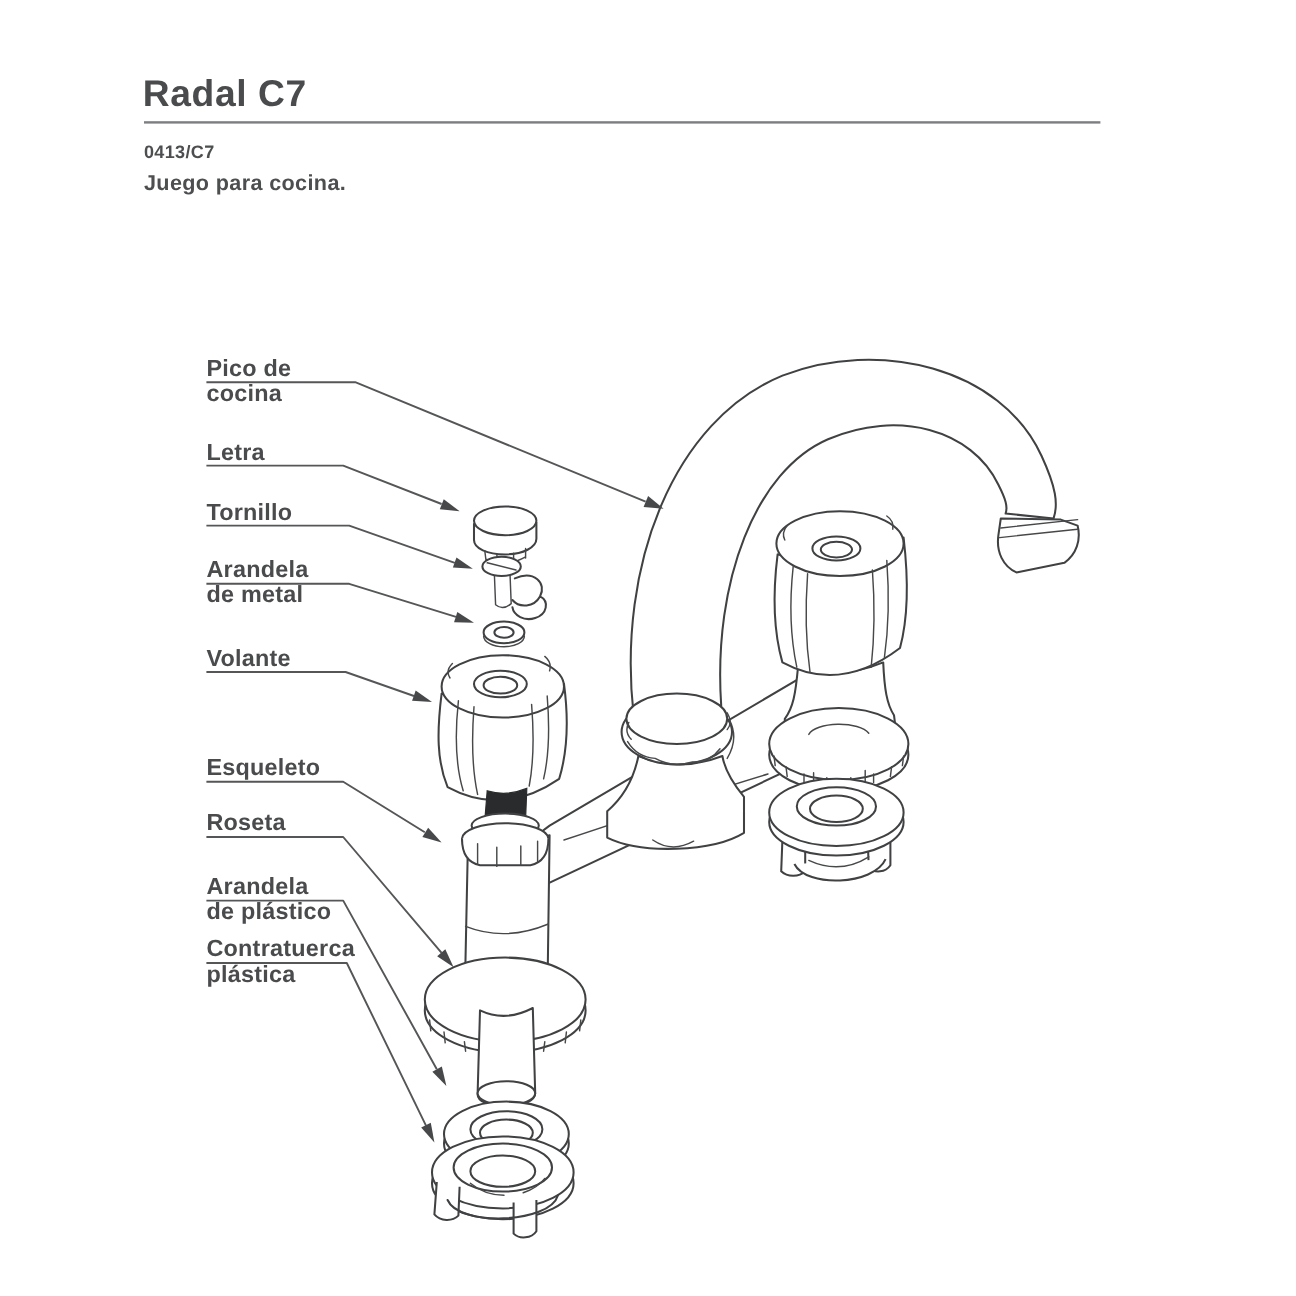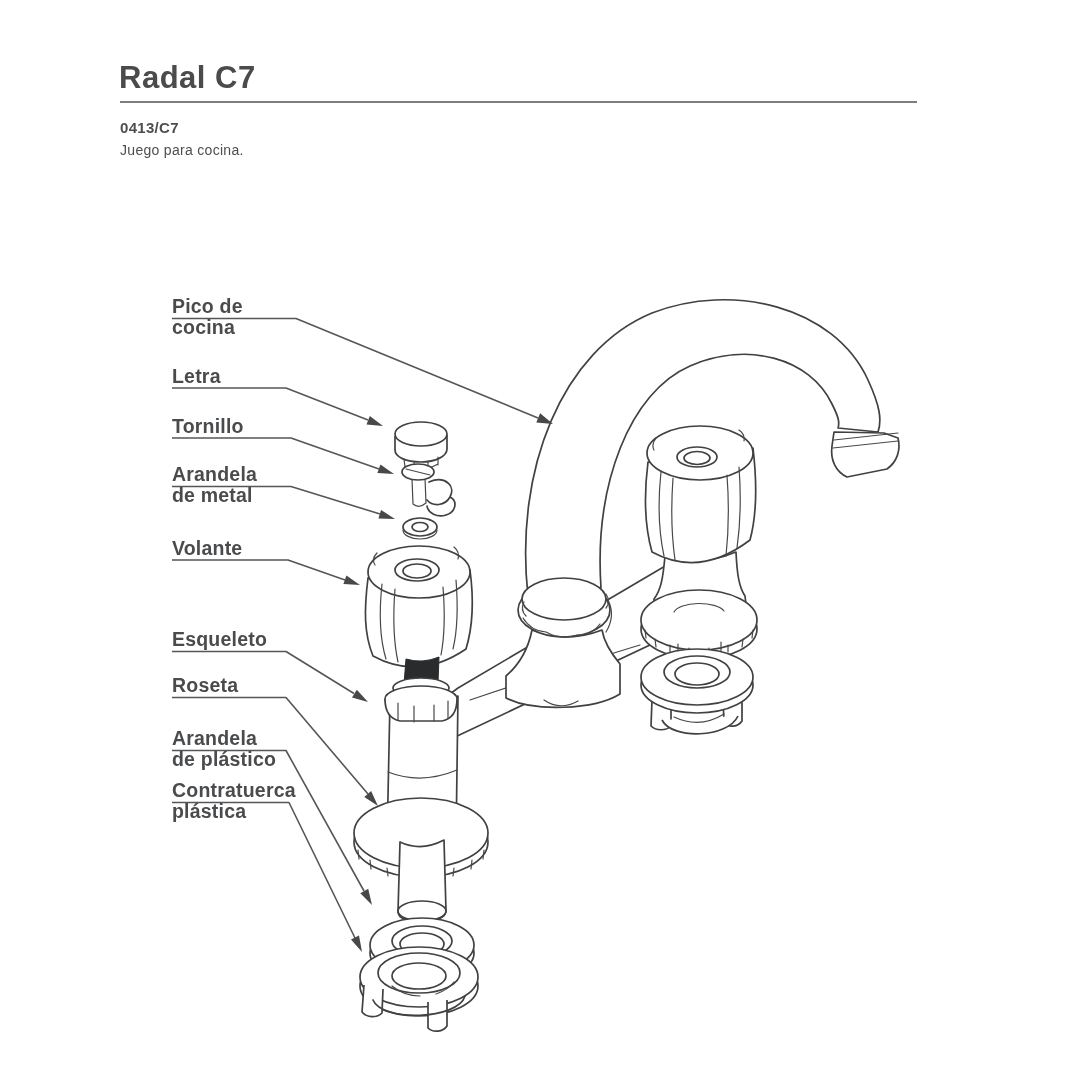--- a/index.html
+++ b/index.html
@@ -4,21 +4,21 @@
 <style>
   html,body{margin:0;padding:0;background:#ffffff;}
   .page{position:relative;width:917px;height:1080px;background:#ffffff;overflow:hidden;
         font-family:"Liberation Sans",sans-serif;}
   .hdr-title{position:absolute;left:119px;top:60px;font-size:31px;font-weight:700;
              color:#4a4b4d;letter-spacing:0.5px;}
   .hdr-rule{position:absolute;left:120px;top:101px;width:847px;height:0;
             border-top:2px solid #7d7e80;}
   .hdr-code{position:absolute;left:120px;top:119px;font-size:15px;font-weight:700;
             color:#4d4e50;letter-spacing:0.3px;}
-  .hdr-sub{position:absolute;left:120px;top:142px;font-size:14px;font-weight:400;
+  .hdr-sub{position:absolute;left:120px;top:142px;font-size:18px;font-weight:700;
            color:#4d4e50;letter-spacing:0.3px;}
   svg{position:absolute;left:0;top:0;}
   svg text{font-family:"Liberation Sans",sans-serif;font-size:19.5px;font-weight:700;
            fill:#4a4b4d;letter-spacing:0.2px;}
   .ln{stroke:#404143;stroke-width:1.7;fill:none;stroke-linecap:round;stroke-linejoin:round;}
   .lnf{stroke:#404143;stroke-width:1.7;fill:#ffffff;stroke-linejoin:round;}
   .lt{stroke:#47484a;stroke-width:1.2;fill:none;stroke-linecap:round;}
   .leader{stroke:#555658;stroke-width:1.6;fill:none;stroke-linejoin:round;}
   .arrow{fill:#47484a;stroke:none;}
   .dark{fill:#2a2b2c;stroke:#2a2b2c;stroke-width:1;}

